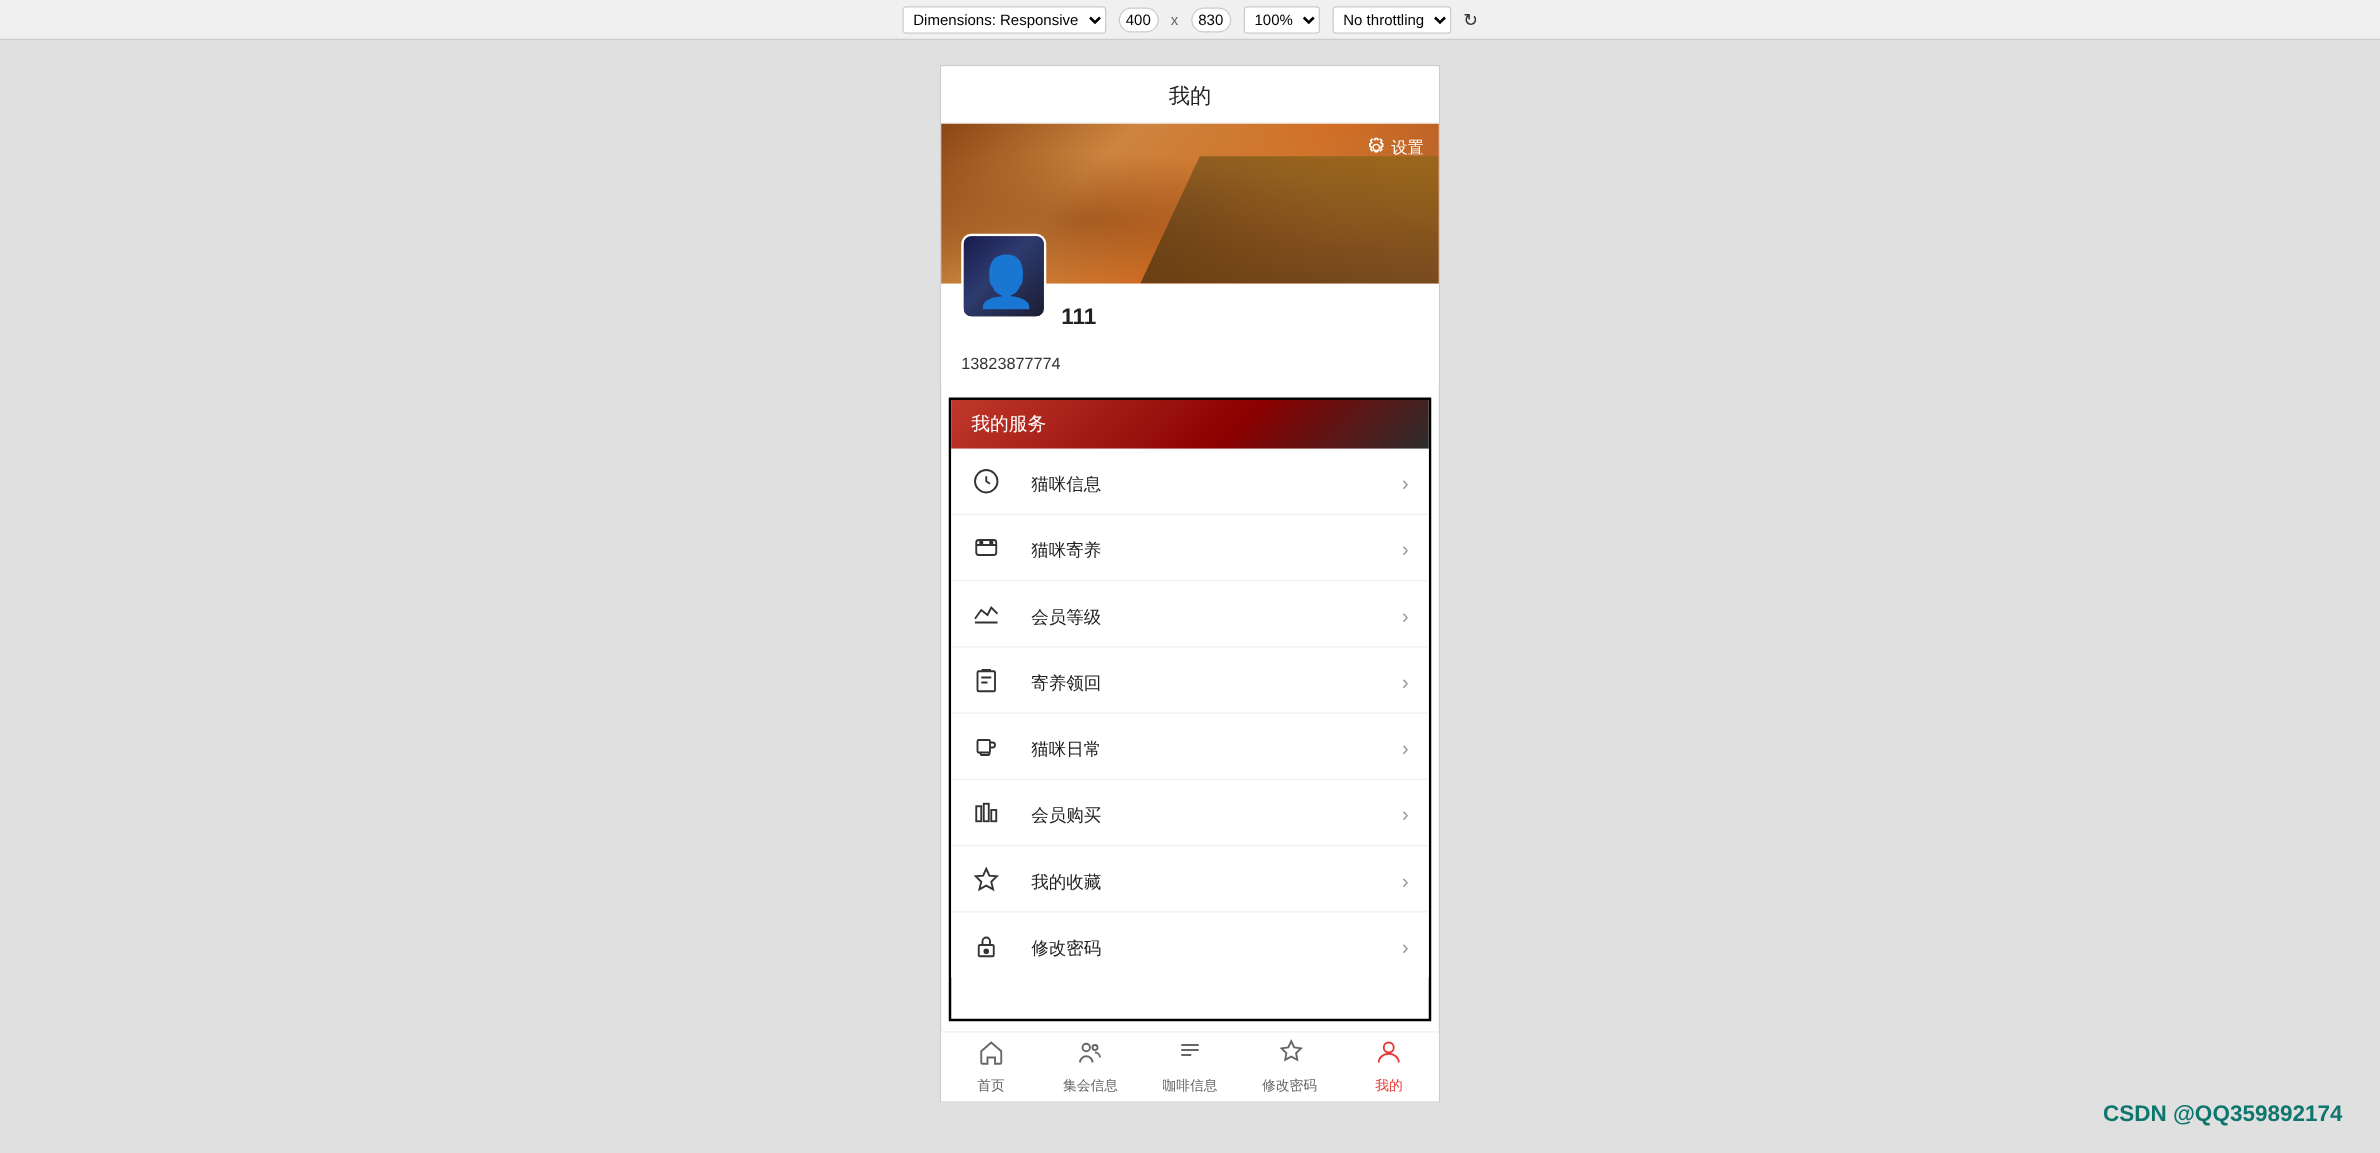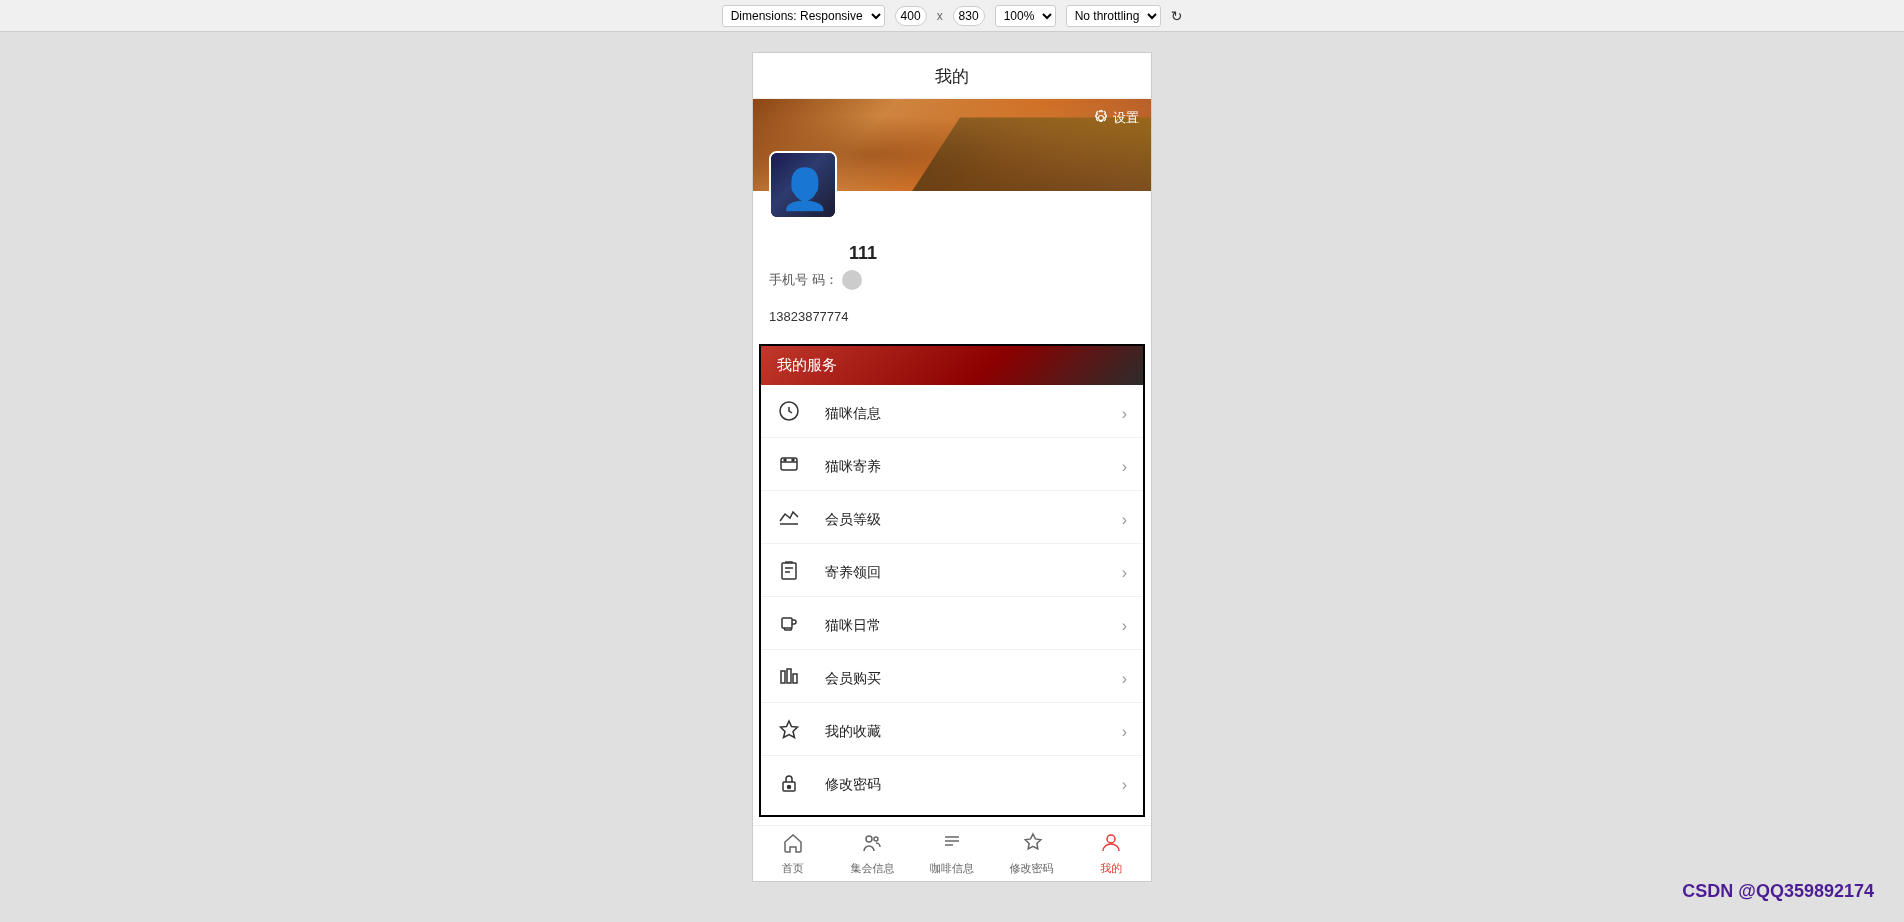--- a/index.html
+++ b/index.html
@@ -62,21 +62,21 @@
       font-size: 17px;
       font-weight: 500;
       color: #222;
       background: #fff;
       border-bottom: 1px solid #eee;
     }
 
     
     .hero-section {
       position: relative;
-      height: 92px;
+      height: 128px;
       background: linear-gradient(135deg, #8B4513 0%, #CD853F 30%, #D2691E 60%, #A0522D 100%);
       overflow: hidden;
     }
     .hero-section::before {
       content: '';
       position: absolute;
       top: 0; left: 0; right: 0; bottom: 0;
       background: 
         radial-gradient(ellipse at 30% 60%, rgba(139,69,19,0.6) 0%, transparent 50%),
         radial-gradient(ellipse at 70% 30%, rgba(205,133,63,0.5) 0%, transparent 50%);
@@ -135,21 +135,21 @@
       font-size: 40px;
       position: absolute;
       top: 50%;
       left: 50%;
       transform: translate(-50%, -45%);
     }
 
     .username-row {
       display: flex;
       align-items: center;
-      padding-top: 52px;
+      padding-top: 16px;
       gap: 8px;
     }
     .username-text {
       font-size: 18px;
       font-weight: bold;
       color: #222;
       margin-left: 80px;
     }
     .phone-row {
       display: flex;
@@ -252,21 +252,21 @@
     .nav-label.active {
       color: #e53935;
     }
 
     
     .watermark {
       position: fixed;
       bottom: 20px;
       right: 30px;
       font-size: 18px;
-      color: #4c1d95;
+      color: #0f766e;
       font-weight: bold;
       pointer-events: none;
     }
   </style>
 </head>
 <body>
 
 <div class="browser-toolbar">
   <select class="toolbar-select">
     <option>Dimensions: Responsive</option>
@@ -303,25 +303,20 @@
 
   <div class="profile-section">
     <div class="avatar-wrapper">
       <div class="avatar-person">
         
       </div>
     </div>
     <div class="username-row">
       <span class="username-text">111</span>
     </div>
-    <div class="phone-row">
-      <span>手机号</span>
-      <span>码：</span>
-      <span class="phone-dot"></span>
-    </div>
     <div class="phone-row" style="margin-top:19px;">
       <span class="phone-number">13823877774</span>
     </div>
   </div>
 
   <div class="services-section">
     <div class="services-header">
       <span>我的服务</span>
     </div>
     <div class="service-list" id="service-list">

